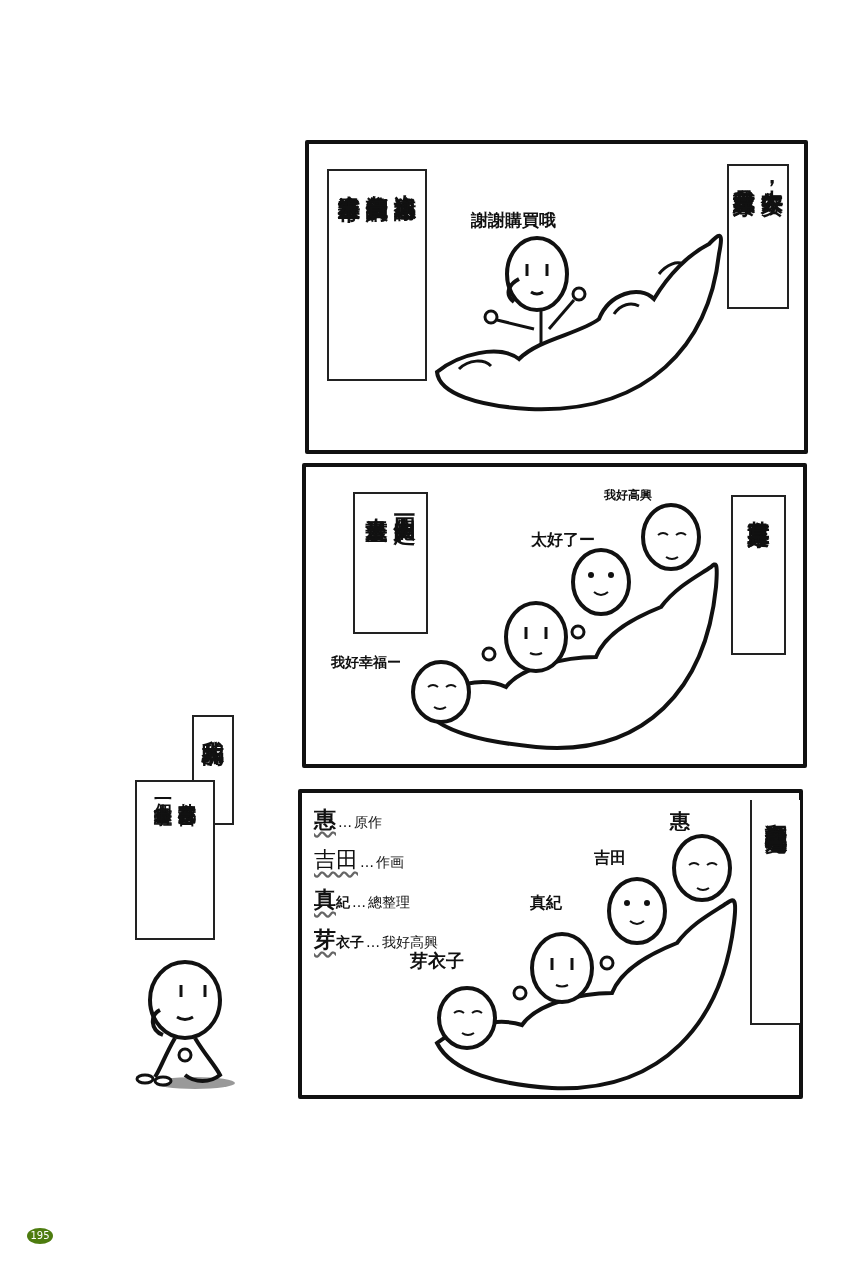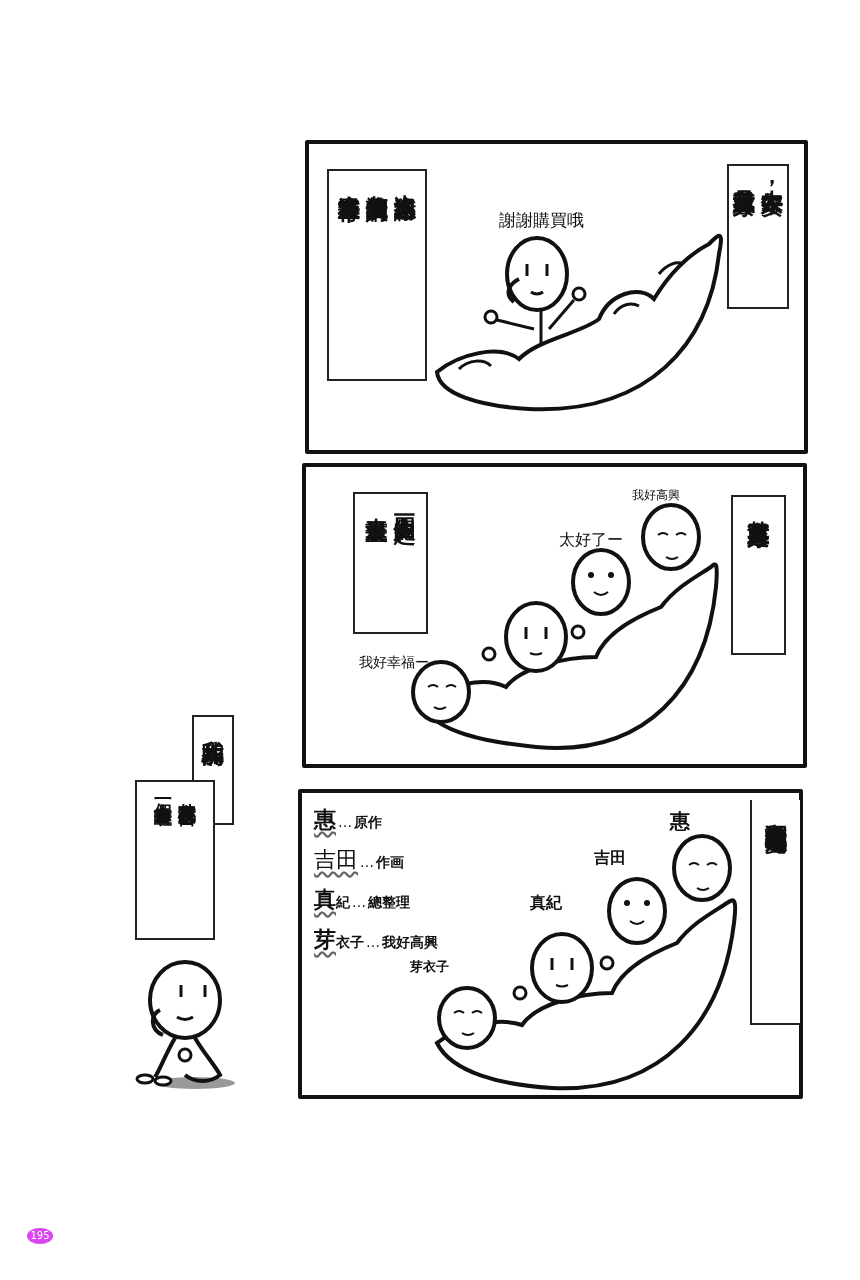--- a/index.html
+++ b/index.html
@@ -15,32 +15,32 @@
     .caption {
       position: absolute; border: 2px solid #222; background: #fff;
       box-sizing: border-box; display: flex; flex-direction: row-reverse;
       justify-content: center; gap: 2px; padding: 6px 4px;
     }
     .col {
       writing-mode: vertical-rl; text-orientation: upright;
       font-weight: bold; font-size: 22px; line-height: 26px; letter-spacing: 1px;
     }
     .speech {
-      position: absolute; font-weight: normal; font-size: 15px; white-space: nowrap; margin-left: 28px;
+      position: absolute; font-weight: bold; font-size: 15px; white-space: nowrap;
     }
     .art { position: absolute; left: 0; top: 0; }
     .legend { position: absolute; font-size: 14px; }
     .legend .row { margin-bottom: 10px; display: flex; align-items: baseline; }
     .legend .big { font-size: 22px; font-weight: bold; text-decoration: underline wavy #666; text-underline-offset: 4px; }
     .legend .mid { font-size: 14px; font-weight: bold; }
     .legend .dots { margin: 0 2px; }
-    .legend .role { font-weight: bold; }
+    .legend .role { font-weight: normal; }
     .page-num {
       position: absolute; left: 27px; top: 1228px; width: 26px; height: 16px;
-      border-radius: 50%; background: #d946ef; color: #fff; font-size: 10px;
+      border-radius: 50%; background: #4d7c0f; color: #fff; font-size: 10px;
       text-align: center; line-height: 16px;
     }
     .name-label { position: absolute; font-weight: bold; font-size: 16px; }
   </style>
 </head>
 <body>
 
 <div class="panel" style="left:305px; top:140px; width:503px; height:314px;">
   <svg class="art" width="495" height="306">
     <path d="M128,228 C150,210 190,200 210,215 C230,195 270,190 290,175 C300,150 330,140 345,155 C360,130 380,110 400,100 C410,90 415,85 410,110 C400,200 340,270 220,265 C170,262 130,250 128,228 Z" fill="#fff" stroke="#111" stroke-width="4"></path>
@@ -149,21 +149,21 @@
     <div class="row">
       <span class="big">芽</span>
       <span class="mid">衣子</span>
       <span class="dots">…</span>
       <span class="role">我好高興</span>
     </div>
   </div>
   <div class="name-label" style="left:368px; top:15px; font-size:20px;">惠</div>
   <div class="name-label" style="left:292px; top:55px;">吉田</div>
   <div class="name-label" style="left:228px; top:100px;text-align:center;">真紀</div>
-  <div class="name-label" style="left:108px; top:165px; font-size:13px;">芽衣子</div>
+  <div class="name-label" style="left:108px; top:156px; font-size:18px;">芽衣子</div>
 </div>
 
 <div class="caption" style="left:192px; top:715px; width:42px; height:110px;">
   <div class="col">我騙人的</div>
 </div>
 <div class="caption" style="left:135px; top:780px; width:80px; height:160px;">
   <div class="col" style="font-size:18px; line-height:22px;">其實我都是自己</div>
   <div class="col" style="font-size:18px; line-height:22px;">一個人畫畫啦</div>
 </div>
 <svg style="position:absolute; left:125px; top:955px;" width="120" height="140">

